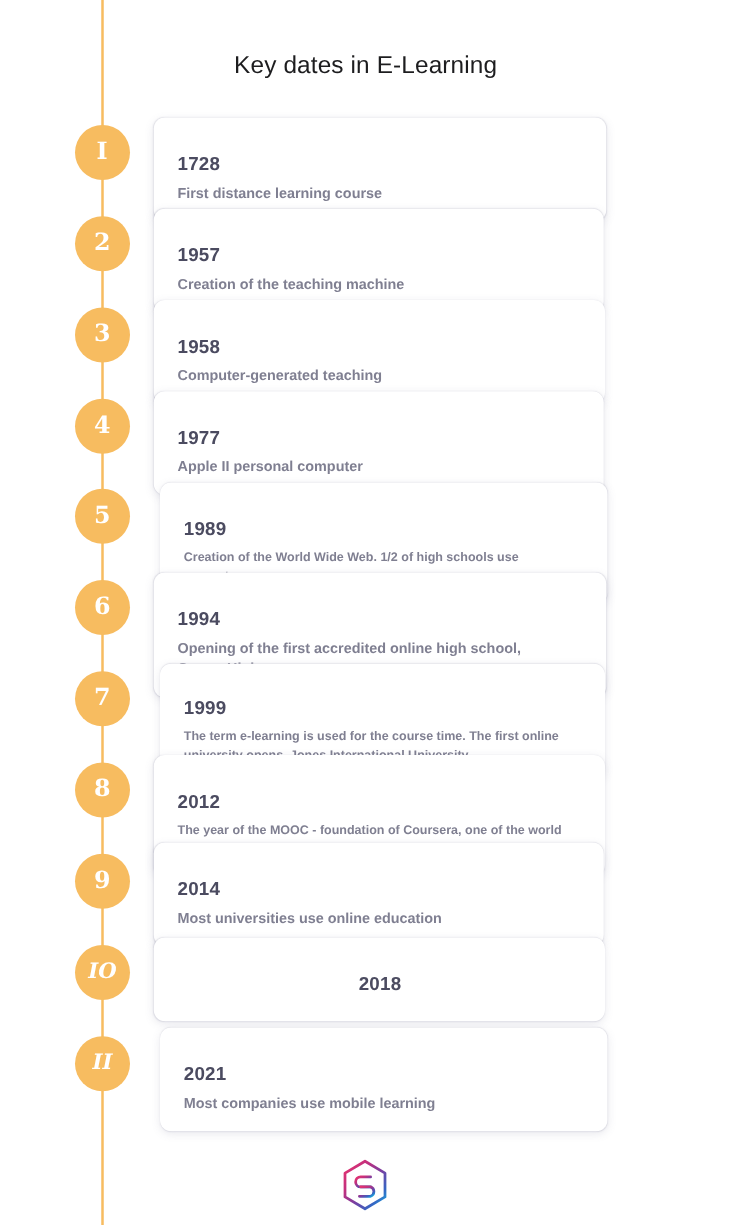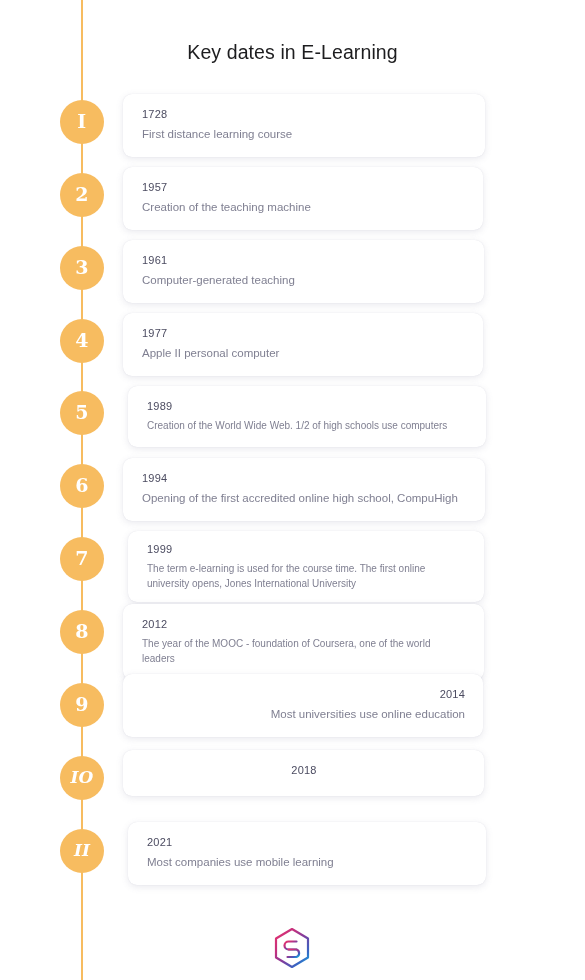--- a/index.html
+++ b/index.html
@@ -78,30 +78,31 @@
   .card {
     position: absolute;
     background: #ffffff;
     border-radius: 9px;
     box-sizing: border-box;
     box-shadow: 0 2px 7px rgba(120,120,150,0.16),
                 0 0 1px rgba(120,120,150,0.20);
     padding: 14px 18px 14px 19px;
   }
   .card-year {
-    font-size: 11px;
-    font-weight: 400;
+    font-size: 15px;
+    font-weight: 700;
     color: #4b4b60;
     line-height: 1.1;
     margin-bottom: 6px;
     letter-spacing: 0.2px;
+    margin-top: 16px;
   }
   .card-desc {
     font-size: 11.5px;
-    font-weight: 400;
+    font-weight: 700;
     color: #7f7f91;
     line-height: 1.45;
   }
   .card-desc.small { font-size: 10px; line-height: 1.5; }
 
   
   .footer-logo {
     position: absolute;
     left: 269px;
     top: 925px;
@@ -127,21 +128,21 @@
     <div class="row" style="top: 0px;">
       <div class="marker" style="top: 173px;">2</div>
       <div class="card" style="top: 167px; left: 123px; width: 360px;">
         <div class="card-year">1957</div>
         <div class="card-desc">Creation of the teaching machine</div>
       </div>
     </div>
     <div class="row" style="top: 0px;">
       <div class="marker" style="top: 246px;">3</div>
       <div class="card" style="top: 240px; left: 123px; width: 361px;">
-        <div class="card-year">1961</div>
+        <div class="card-year">1958</div>
         <div class="card-desc">Computer-generated teaching</div>
       </div>
     </div>
     <div class="row" style="top: 0px;">
       <div class="marker" style="top: 319px;">4</div>
       <div class="card" style="top: 313px; left: 123px; width: 360px;">
         <div class="card-year">1977</div>
         <div class="card-desc">Apple II personal computer</div>
       </div>
     </div>
@@ -168,21 +169,21 @@
     </div>
     <div class="row" style="top: 0px;">
       <div class="marker" style="top: 610px;">8</div>
       <div class="card" style="top: 604px; left: 123px; width: 361px;">
         <div class="card-year">2012</div>
         <div class="card-desc small">The year of the MOOC - foundation of Coursera, one of the world leaders</div>
       </div>
     </div>
     <div class="row" style="top: 0px;">
       <div class="marker" style="top: 683px;">9</div>
-      <div class="card" style="top: 674px; left: 123px; width: 360px; text-align: right;">
+      <div class="card" style="top: 674px; left: 123px; width: 360px;">
         <div class="card-year">2014</div>
         <div class="card-desc">Most universities use online education</div>
       </div>
     </div>
     <div class="row" style="top: 0px;">
       <div class="marker wide" style="top: 756px;">IO</div>
       <div class="card" style="top: 750px; left: 123px; width: 361px; text-align: center;">
         <div class="card-year">2018</div>
       </div>
     </div>

